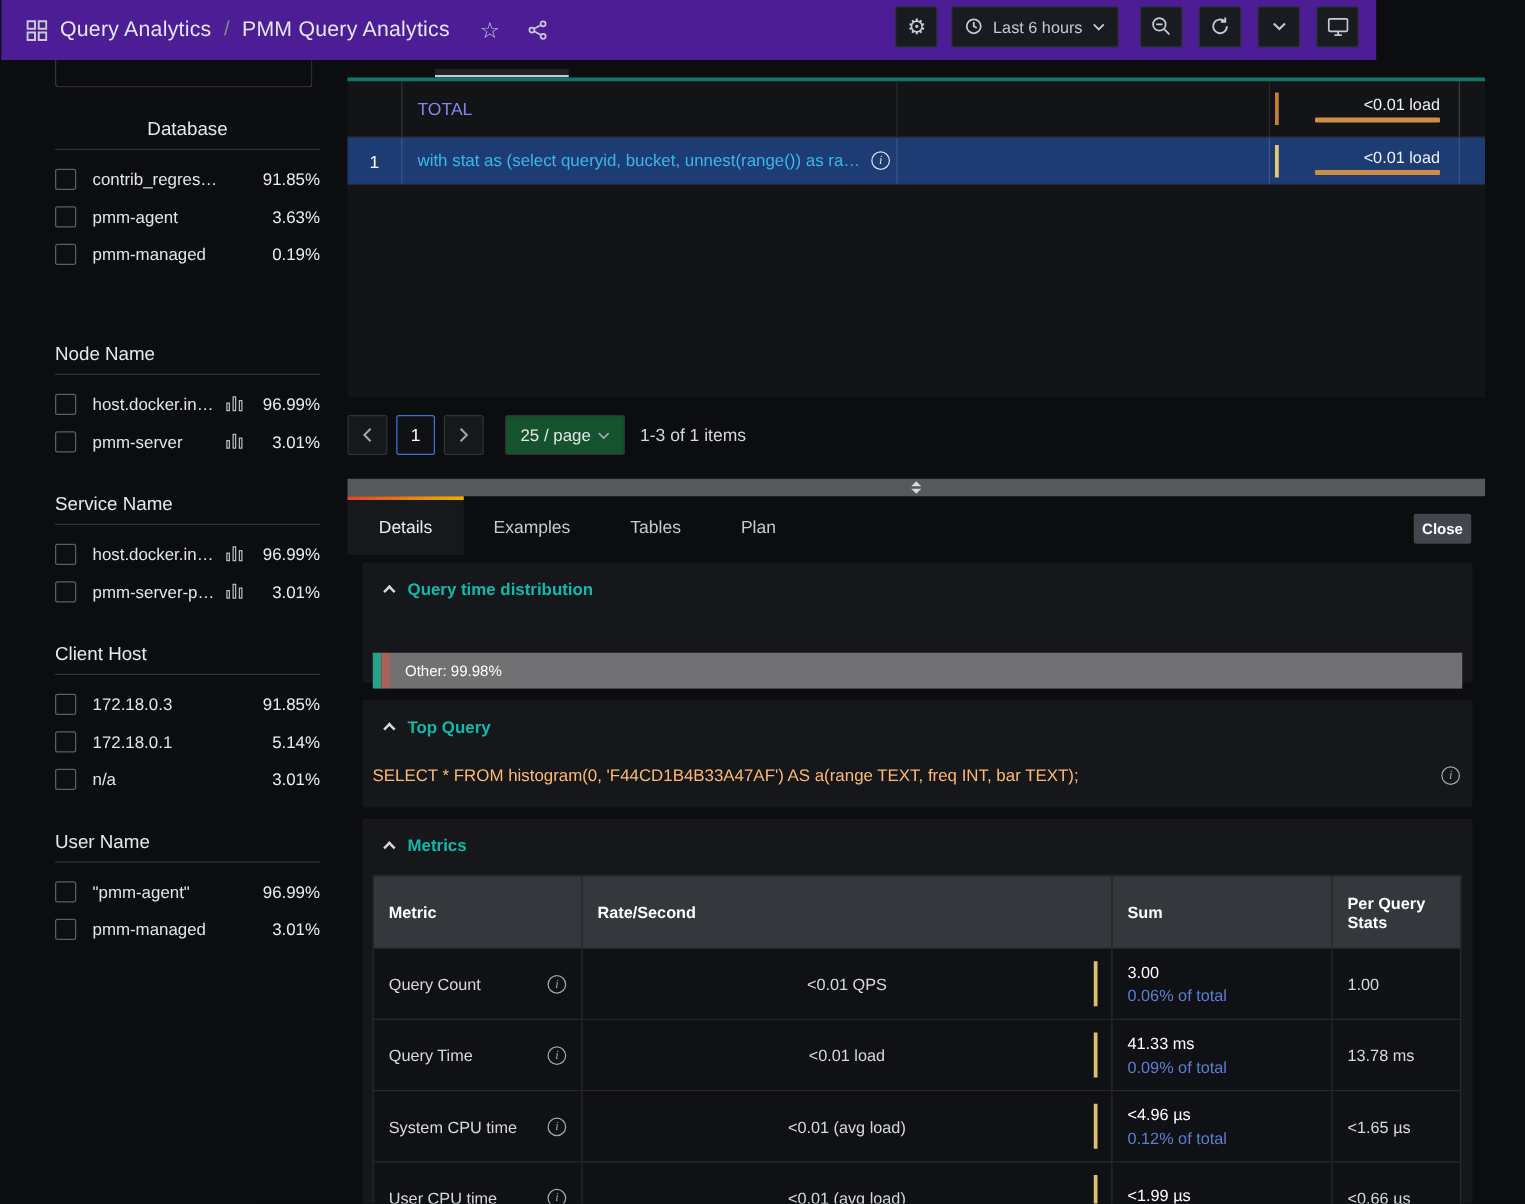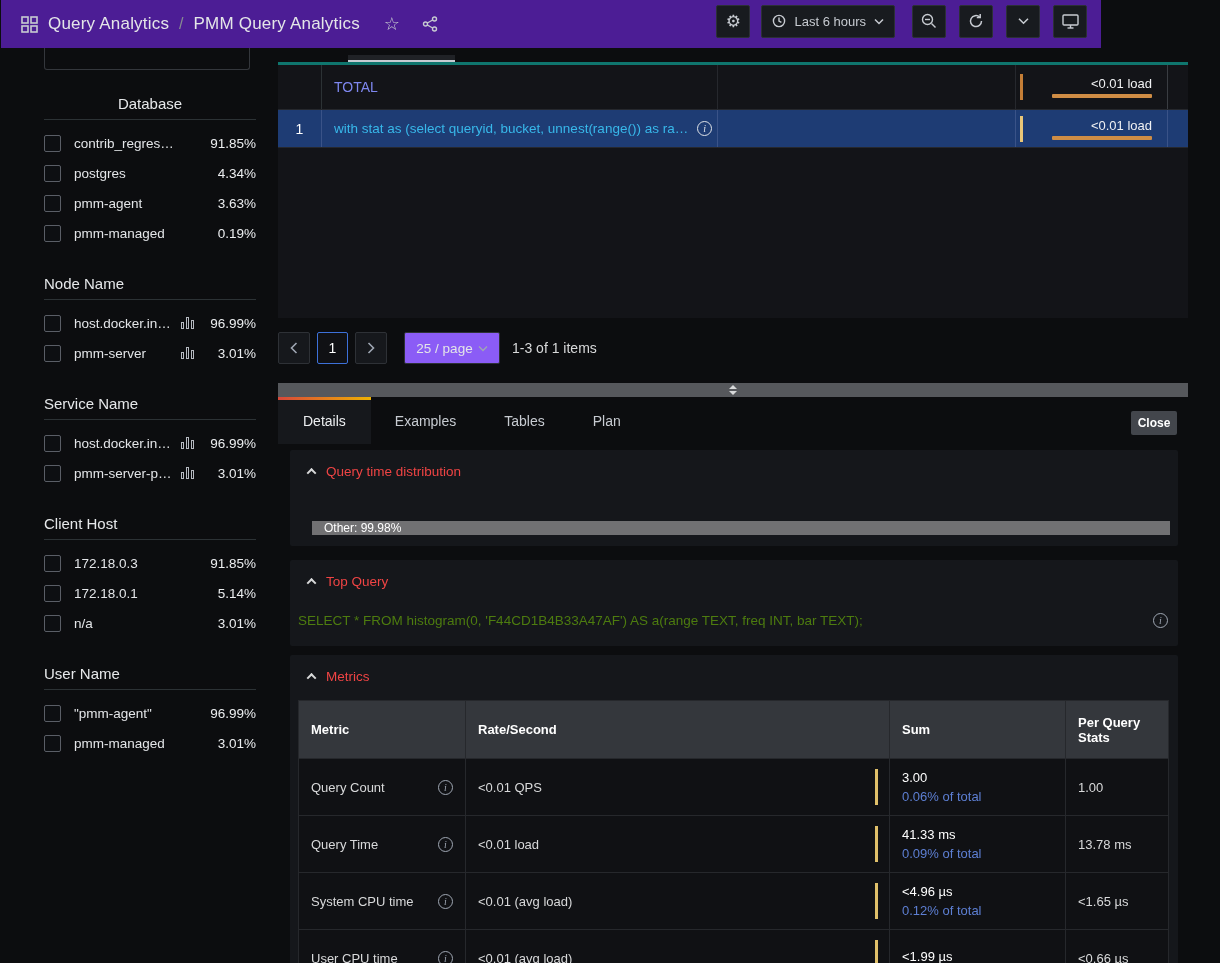--- a/index.html
+++ b/index.html
@@ -67,21 +67,21 @@
   .info-i::after { content:"i"; font-size:10px; font-family:"Liberation Serif", serif; font-style:italic; }
   .q-info { color:#dfe3e8; margin-left:9px; }
 
   
   .pager { position:absolute; left:0; top:284px; height:32px; display:flex; align-items:center; }
   .pbtn { width:32px; height:32px; background:#16181c; border:1px solid #2e3136; border-radius:2px;
           display:flex; align-items:center; justify-content:center; color:#9fa7b3; font-size:13px; cursor:pointer; }
   .pnum { width:31px; height:32px; margin-left:7px; background:#101114; border:1px solid #3d71d9; border-radius:2px;
           display:flex; align-items:center; justify-content:center; color:#fff; font-size:14px; cursor:pointer; }
   .pnext { margin-left:7px; }
-  .psize { margin-left:17px; width:96px; height:32px; background:#8b5cf6; border:1px solid #2e3136; border-radius:2px;
+  .psize { margin-left:17px; width:96px; height:32px; background:#14532d; border:1px solid #2e3136; border-radius:2px;
            display:flex; align-items:center; justify-content:center; gap:5px; color:#e3e5e8; font-size:13.5px; cursor:pointer; }
   .psum { margin-left:12px; font-size:14px; color:#d8d9da; }
 
   
   .splitter { position:absolute; left:0; top:335px; width:910px; height:14px; background:#56585c; cursor:row-resize;
               display:flex; align-items:center; justify-content:center; }
   .split-h { display:flex; flex-direction:column; gap:2px; }
   .split-h b { width:0; height:0; border-left:4px solid transparent; border-right:4px solid transparent; }
   .split-h b.up { border-bottom:4px solid #d8d9da; }
   .split-h b.dn { border-top:4px solid #d8d9da; }
@@ -93,43 +93,43 @@
   .tab.active::before { content:""; position:absolute; left:0; top:0; width:100%; height:3px;
       background:linear-gradient(90deg,#d8473a,#eeb202); }
   .closebtn { position:absolute; left:853px; top:363px; width:46px; height:24px; background:#43464c; border:none;
       border-radius:2px; color:#fff; font-size:12px; font-weight:600; font-family:"Liberation Sans",sans-serif; cursor:pointer; }
 
   
   .card { position:absolute; left:12px; width:888px; background:#15171b; border-radius:2px; }
   .card-hd { display:flex; align-items:center; gap:11px; padding:14px 0 0 18px; cursor:pointer; }
   .caret { width:7px; height:7px; border-left:2px solid #d8d9da; border-top:2px solid #d8d9da;
            transform:rotate(45deg) translate(1px,1px); }
-  .card-title { font-size:13.5px; font-weight:400; color:#ef4444; }
+  .card-title { font-size:13.5px; font-weight:700; color:#14b8a6; }
 
   .card-dist { top:402px; height:96px; }
-  .distbar { position:absolute; left:8px; right:8px; top:56px; height:29px; display:flex; overflow:hidden;align-items:flex-end; }
+  .distbar { position:absolute; left:8px; right:8px; top:72px; height:29px; display:flex; overflow:hidden; }
   .seg-g { width:7px; background:#2aa186; }
   .seg-r { width:7px; background:#a8625c; }
   .seg-o { flex:1; background:#717173; display:flex; align-items:center; padding-left:12px;
            font-size:12px; color:#fff; }
 
   .card-topq { top:512px; height:86px; }
   .topq-row { position:absolute; left:8px; right:10px; top:53px; display:flex; align-items:center; }
-  .topq-sql { font-size:13.5px; color:#4d7c0f; white-space:nowrap; overflow:hidden; flex:1; }
+  .topq-sql { font-size:13.5px; color:#fdba74; white-space:nowrap; overflow:hidden; flex:1; }
   .topq-info { color:#9fa7b3; margin-left:12px; }
 
   .card-metrics { top:607px; height:360px; }
   .mtable { position:absolute; left:8px; top:45px; width:870px; border-collapse:collapse; table-layout:fixed; }
   .mtable th { background:#34373c; color:#fff; font-size:13px; font-weight:700; text-align:left;
                padding:10px 12px; height:58px; border:1px solid #26282c; vertical-align:middle; }
   .mtable td { background:#101114; font-size:13px; color:#d8d9da; padding:10px 12px; height:57px;
                border:1px solid #26282c; vertical-align:middle; }
   .m-name { display:flex; align-items:center; }
   .m-name .info-i { margin-left:auto; color:#9fa7b3; }
-  .rate-cell { position:relative; }
+  .rate-cell { position:relative;text-align:center; }
   .rate-tick { position:absolute; right:11px; top:50%; transform:translateY(-50%); width:3px; height:36px; background:#e0c06a; }
   .sum-val { color:#fff; }
   .sum-pct { color:#5d7fd3; margin-top:4px; cursor:pointer; }
 </style>
 </head>
 <body>
 
 <div class="canvas">
 
   <div class="tophdr">
@@ -220,25 +220,20 @@
       <div class="f-title">Database</div>
       <hr class="f-hr">
       <div class="f-items">
         <div class="f-item">
           <span class="cbx"></span>
           <span class="f-label">contrib_regres…</span>
           <span class="f-pct">91.85%</span>
         </div>
         <div class="f-item">
           <span class="cbx"></span>
-          <span class="f-label">postgres</span>
-          <span class="f-pct">4.34%</span>
-        </div>
-        <div class="f-item">
-          <span class="cbx"></span>
           <span class="f-label">pmm-agent</span>
           <span class="f-pct">3.63%</span>
         </div>
         <div class="f-item">
           <span class="cbx"></span>
           <span class="f-label">pmm-managed</span>
           <span class="f-pct">0.19%</span>
         </div>
       </div>
     </div>

